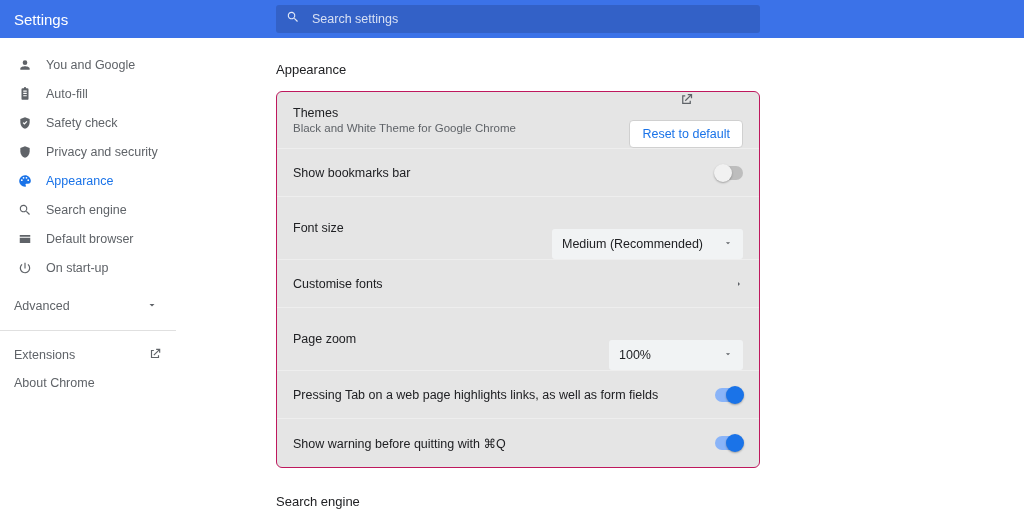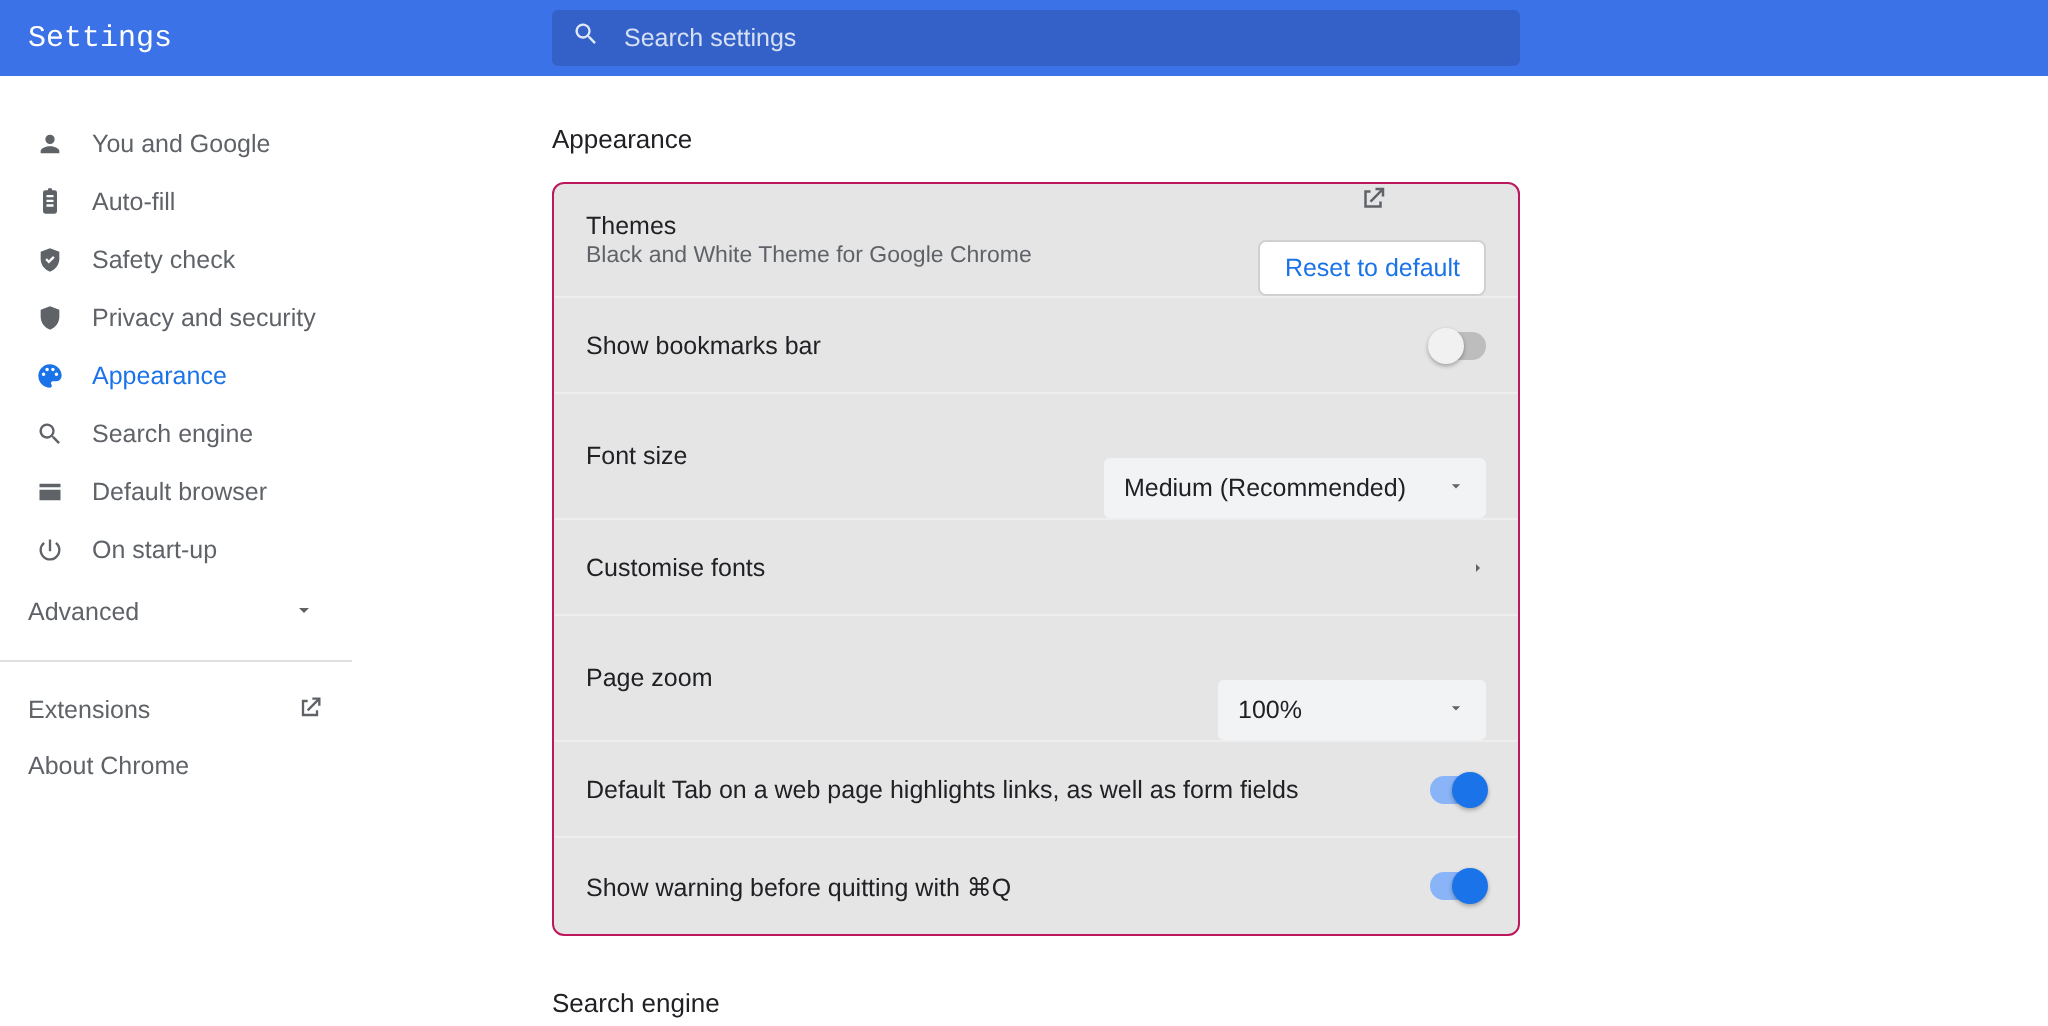--- a/index.html
+++ b/index.html
@@ -1,26 +1,26 @@
 <!DOCTYPE html>
 <html><head>
 <meta charset="utf-8">
 <style>
   * { box-sizing: border-box; margin: 0; padding: 0; font-family: Arial, Helvetica, sans-serif; }
   body { width: 1024px; height: 513px; overflow: hidden; background: #fff; color: #202124; }
   .topbar { height: 38px; background: #3B72E8; display: flex; align-items: center; }
-  .title { color: #fff; font-size: 15px; margin-left: 14px; width: 248px; font-family: Liberation Mono, monospace; }
+  .title { color: #fff; font-size: 15px; margin-left: 14px; width: 248px; }
   .search-wrap { flex: 0 0 484px; height: 28px; background: #3361C7; border-radius: 3px; display: flex; align-items: center; padding: 0 10px; margin-left: 14px; }
   .search-wrap svg { width: 14px; height: 14px; fill: rgba(255,255,255,.85); }
   .search-input { background: transparent; border: none; outline: none; color: #fff; font-size: 12.5px; margin-left: 12px; flex: 1; }
   .search-input::placeholder { color: rgba(255,255,255,.8); }
 
   .shell { display: flex; height: calc(100% - 38px); }
   .sidebar { width: 176px; padding-top: 12px; display: flex; flex-direction: column; }
-  .sb-item { display: flex; align-items: flex-end; height: 29px; padding-left: 18px; color: #5f6368; font-size: 12.5px; cursor: pointer; }
+  .sb-item { display: flex; align-items: center; height: 29px; padding-left: 18px; color: #5f6368; font-size: 12.5px; cursor: pointer; }
   .sb-item.active { color: #1a73e8; }
   .sb-item .ic { width: 14px; height: 14px; margin-right: 14px; display: inline-flex; align-items: center; justify-content: center; }
   .sb-item svg { width: 14px; height: 14px; fill: #5f6368; }
   .sb-item.active svg { fill: #1a73e8; }
   .advanced-row { display: flex; align-items: center; justify-content: space-between; padding: 0 18px 0 14px; margin-top: 10px; color: #5f6368; font-size: 12.5px; height: 28px; cursor: pointer; gap: 42px; }
   .advanced-row svg { width: 12px; height: 12px; fill: #5f6368; }
   .divider { height: 1px; background: #e0e0e0; margin: 10px 0; }
   .footer-item { display: flex; align-items: center; justify-content: space-between; padding: 0 14px; height: 28px; color: #5f6368; font-size: 12.5px; cursor: pointer; }
   .footer-item svg { width: 14px; height: 14px; fill: #5f6368; }
 
@@ -206,21 +206,21 @@
               <span>100%</span>
               <span><svg viewBox="0 0 24 24">
                     <path d="M7 10l5 5 5-5z"></path>
                   </svg></span>
             </div>
           </div>
         </div>
 
         <div class="row">
           <div class="label-col">
-              <span>Default Tab on a web page highlights links, as well as form fields</span>
+              <span>Pressing Tab on a web page highlights links, as well as form fields</span>
             </div>
           <div class="ctrl-col">
               <div class="toggle on"></div>
             </div>
         </div>
 
         <div class="row">
           <div class="label-col">
               <span>Show warning before quitting with ⌘Q</span>
             </div>

